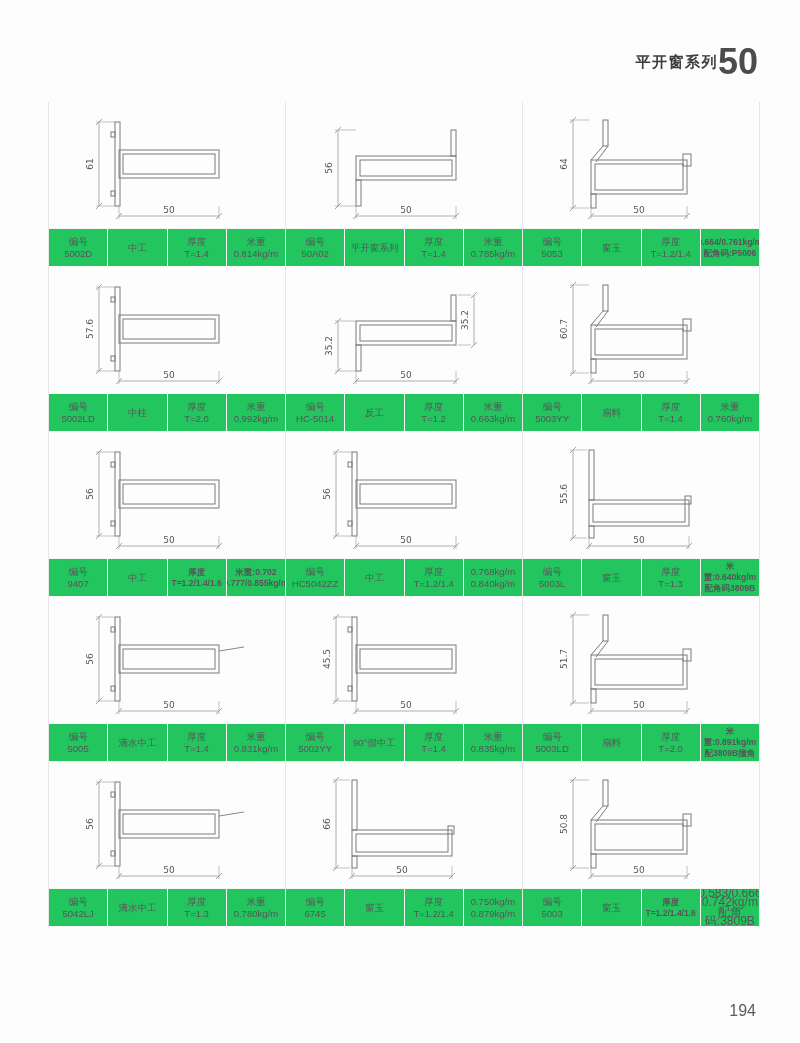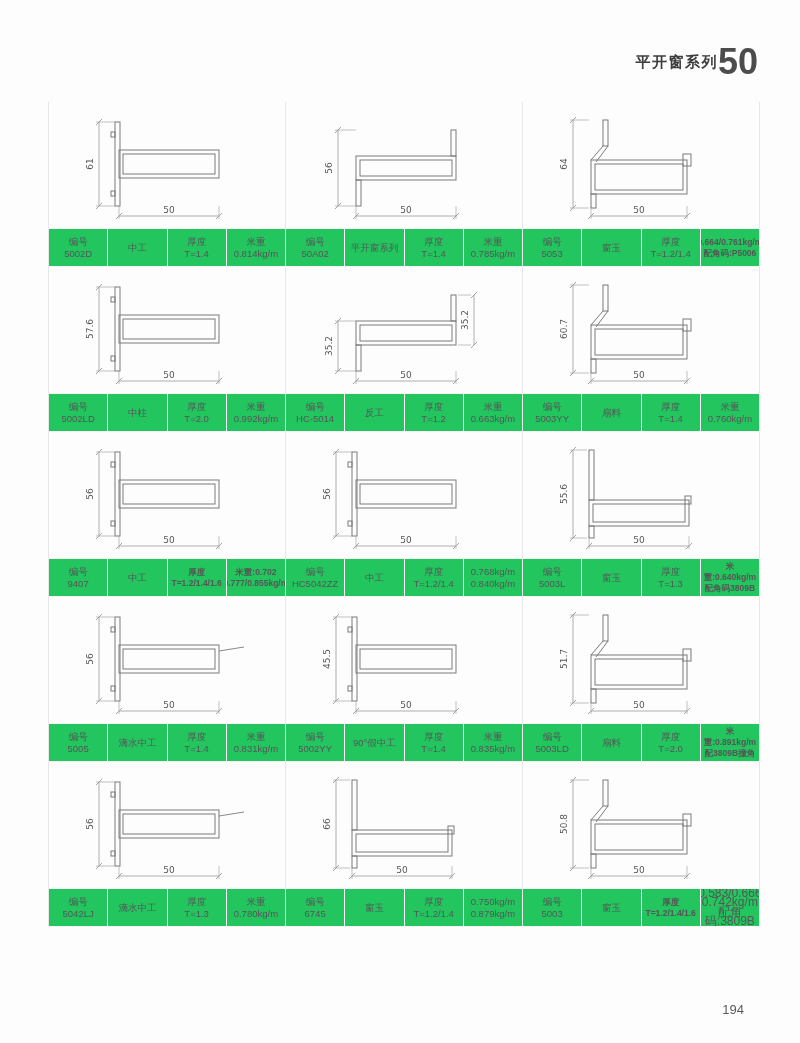--- a/index.html
+++ b/index.html
@@ -22,21 +22,21 @@
   .diag svg{display:block;}
 
   .strip{display:flex;height:37px;background:#22c55e;border-top:1px solid #f6f6f6;border-bottom:1px solid #f6f6f6;}
   .sub{flex:1;display:flex;flex-direction:column;align-items:center;justify-content:center;
        border-right:1.5px solid #fafafa;font-size:9.5px;line-height:12px;color:#565656;text-align:center;
        overflow:hidden;padding:0 1px;box-sizing:border-box;}
   .sub:last-child{border-right:none;}
   .sub.small{font-size:8.5px;line-height:11px;font-weight:bold;}
   .sub.xsmall{font-size:12px;line-height:9.5px;}
 
-  .page-number{position:absolute;right:56px;top:1002px;font-size:13px;color:#5c5c5c;}
+  .page-number{position:absolute;right:44px;top:1002px;font-size:16px;color:#5c5c5c;}
 </style>
 </head>
 <body>
 
 <div class="page">
   <div class="hdr">
     <div class="series-title">平开窗系列</div>
     <div class="series-number">50</div>
   </div>
 

